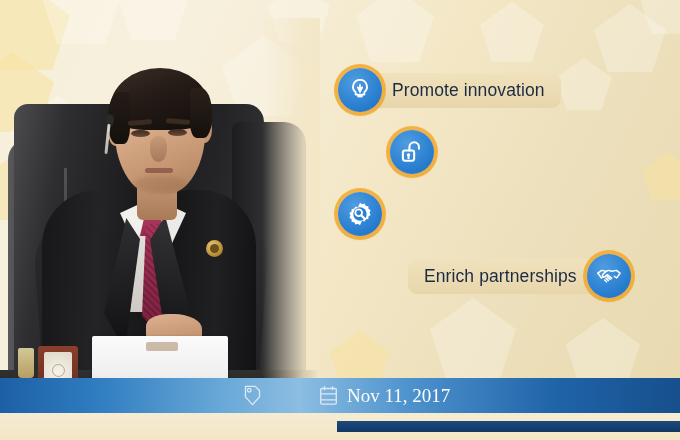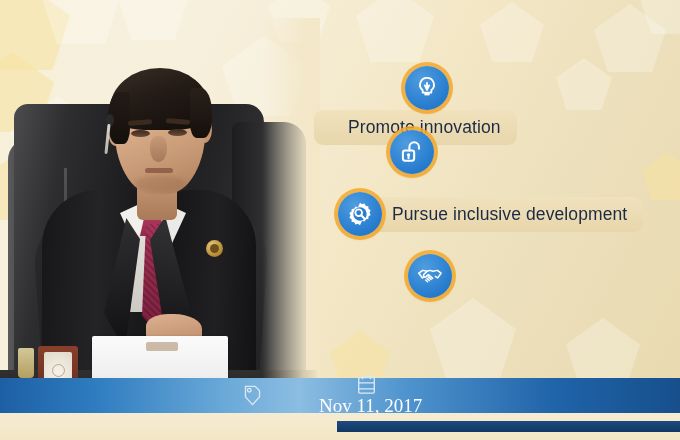--- a/index.html
+++ b/index.html
@@ -220,21 +220,21 @@
     background:linear-gradient(90deg,rgba(243,231,200,0) 0%,rgba(243,231,200,0.85) 72%,rgba(243,231,200,1) 100%);
   }
 
   
   #bullets { position:absolute; left:330px; top:66px; width:350px; height:250px; }
   .row {
     position:absolute;
     display:flex; align-items:center;
     height:48px;
   }
-  .row.r1 { left:8px;  top:0px;flex-direction:column;   }
+  .row.r1 { left:8px;  top:0px;   }
   .row.r2 { left:60px; top:62px;  }
   .row.r3 { left:8px;  top:124px; }
   .row.r4 { left:78px; top:186px; }
 
   .pill {
     background:linear-gradient(180deg,#f0e2bd,#e8d6ab);
     color:#1c2a44;
     font-size:17.5px;
     font-weight:400;
     letter-spacing:0.1px;
@@ -262,21 +262,21 @@
 
   
   #bottombar {
     position:absolute; left:0; top:378px; width:680px; height:35px;
     background:linear-gradient(90deg,#1d5fa4 0%,#2f7cc0 14%,#6aa9d8 33%,#8cbde2 44%,#4e93cd 60%,#1f63a8 82%,#174f8c 100%);
     display:flex; align-items:center;
   }
   .bb-item { display:flex; align-items:center; color:#ffffff;
     font-family:"Liberation Serif", serif; font-size:19px; }
   #loc  { margin-left:243px; }
-  #date { margin-left:48px;flex-direction:column; }
+  #date { margin-left:48px; }
   .bb-ico { width:19px; height:21px; margin-right:9px; flex:0 0 auto; }
   .bb-ico svg { width:19px; height:21px; display:block; }
 
   #creamstrip {
     position:absolute; left:0; top:413px; width:680px; height:27px;
     background:linear-gradient(180deg,#f6ecd2,#f2e6c5);
   }
   #navybar {
     position:absolute; left:337px; top:421px; width:343px; height:11px;
     background:linear-gradient(180deg,#1d4a7e,#113763);
@@ -381,24 +381,24 @@
 
     <div class="row r3 icon-left">
       <div class="badge">
         <svg viewBox="0 0 24 24" fill="#ffffff" stroke="none">
           <path d="M12 1.6l1.9 1.5 2.3-.7 1.1 2.1 2.4.3.1 2.4 2 1.3-1 2.2 1 2.2-2 1.3-.1 2.4-2.4.3-1.1 2.1-2.3-.7L12 22.4l-1.9-1.5-2.3.7-1.1-2.1-2.4-.3-.1-2.4-2-1.3 1-2.2-1-2.2 2-1.3.1-2.4 2.4-.3 1.1-2.1 2.3.7z"></path>
           <circle cx="12" cy="12" r="6.2" fill="#2a7fd0"></circle>
           <circle cx="10.8" cy="10.9" r="3.1" fill="none" stroke="#ffffff" stroke-width="1.7"></circle>
           <path d="M13.1 13.2l3.4 3.4" stroke="#ffffff" stroke-width="2.1" stroke-linecap="round"></path>
         </svg>
       </div>
-      <div class="pill">Pursue inclusive development</div>
     </div>
 
     <div class="row r4 icon-right">
+      <div class="pill">Enrich partnerships</div>
       <div class="badge">
         <svg viewBox="0 0 24 24" fill="none" stroke="#ffffff" stroke-width="1.4" stroke-linecap="round" stroke-linejoin="round">
           <path d="M1.8 9.4l3.4-2.6 4.1.9 2.7-.9 2.7.9 4.1-.9 3.4 2.6-3.1 4.3-2.2-1.4"></path>
           <path d="M9.3 7.7L6.4 10.4a1.5 1.5 0 0 0 2 2.2l2.1-1.8 4 3.4"></path>
           <path d="M10.5 12.8l2.6 2.3M9.2 14.2l2.2 2M8 15.7l1.8 1.6"></path>
           <path d="M1.8 9.4l3.2 4.4 1.6-1"></path>
         </svg>
       </div>
     </div>
 

